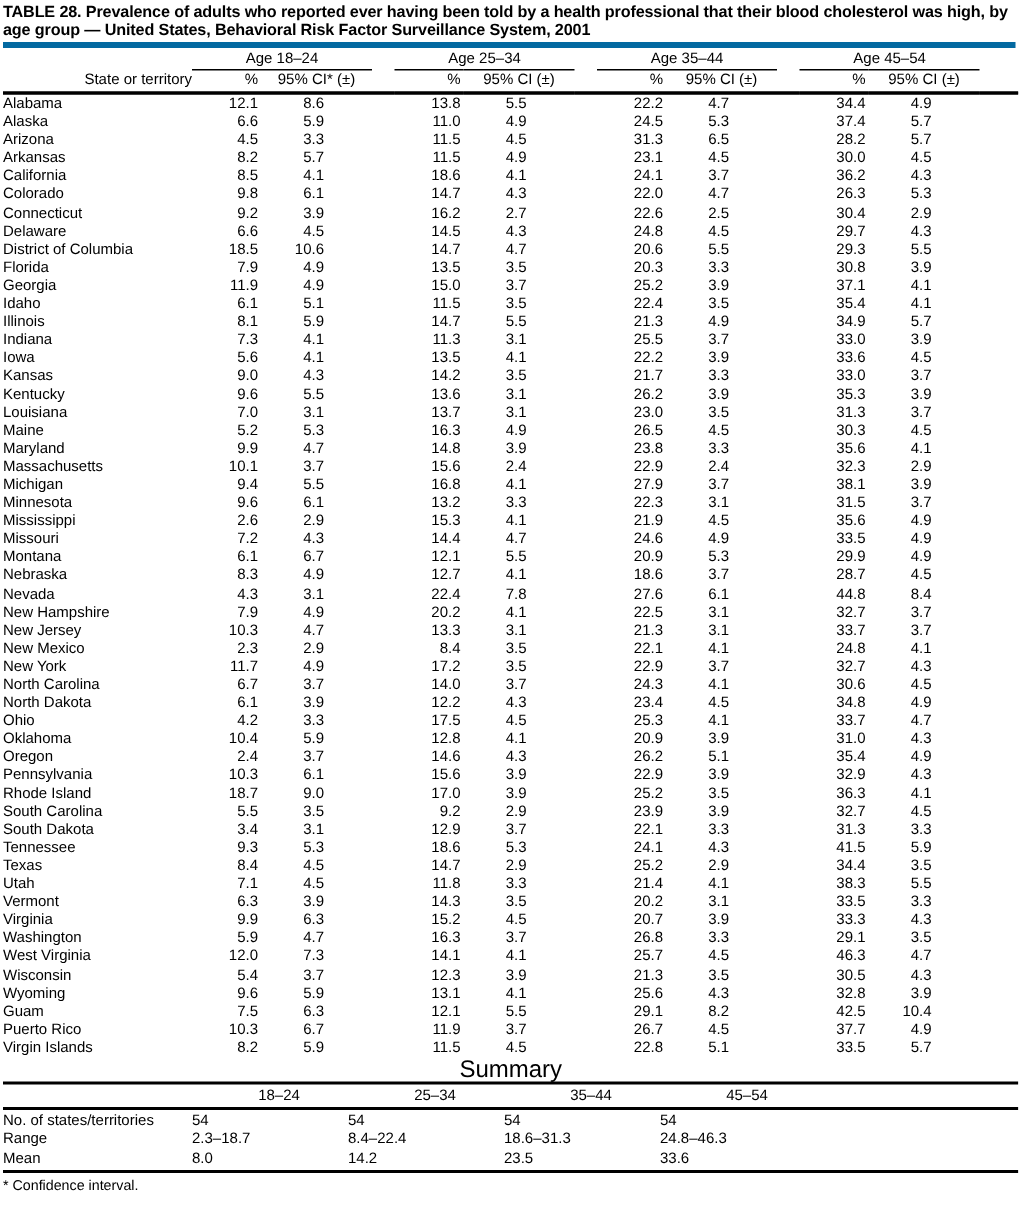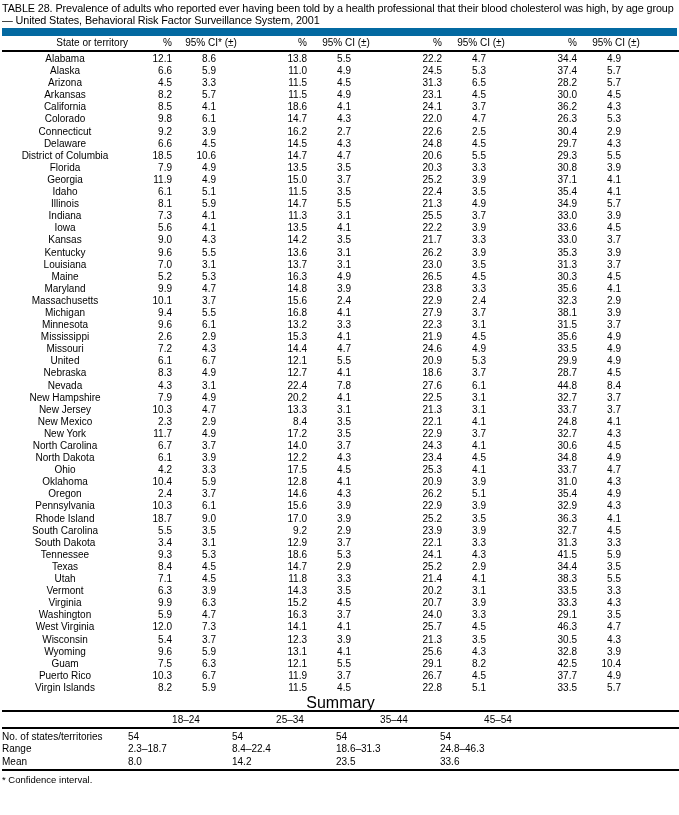--- a/index.html
+++ b/index.html
@@ -13,43 +13,43 @@
     width: 679px;
     height: 815px;
     box-sizing: border-box;
     padding: 2px 0 0 2px;
     overflow: hidden;
     background: #fff;
   }
   .title {
     width: 675px;
     font-size: 10.8px;
-    font-weight: normal;
+    font-weight: bold;
     line-height: 12px;
     letter-spacing: -0.1px;
-    border-bottom: 8px solid #0369a1;
+    border-bottom: 4px solid #0369a1;
     padding-bottom: 2px;
   }
   table { border-collapse: collapse; table-layout: fixed; width: 677px; }
   th, td { margin: 0; padding: 0; font-size: 10px; font-weight: normal; overflow: hidden; }
 
   
   .main col.c-state { width: 126px; }
   .main col.c-pct   { width: 46px; }
   .main col.c-ci    { width: 74px; }
   .main col.c-gap   { width: 15px; }
   .main col.c-gap-last { width: 26px; }
   .main thead .age-row th { line-height: 13px; padding-top: 1px; }
   .main .age-h { border-bottom: 1px solid #000; text-align: center; white-space: nowrap; }
   .main thead .sub-row th { line-height: 14px; border-bottom: 2.5px solid #000; }
   .main .state-h { text-align: right; }
   .main .pct-h { text-align: right; padding-right: 2px; }
   .main .ci-h { text-align: center; white-space: nowrap; }
   .main tbody td { line-height: 12.1px; height: 12.1px; white-space: nowrap; }
-  .main td.state { text-align: center; }
+  .main td.state { text-align: left; }
   .main td.pct { text-align: right; padding-right: 2px; }
   .main td.ci  { text-align: right; padding-right: 32px; }
   .main tbody tr:first-child td { padding-top: 1px; }
 
   
   .summary-heading {
     width: 677px;
     text-align: center;
     font-size: 16px;
     line-height: 13px;
@@ -95,20 +95,31 @@
         <col class="c-ci">
         <col class="c-gap">
       <col class="c-pct">
         <col class="c-ci">
         <col class="c-gap">
       <col class="c-pct">
         <col class="c-ci">
         <col class="c-gap-last">
     </colgroup>
     <thead>
+      <tr class="age-row">
+        <th class="state-h"></th>
+        <th colspan="2" class="age-h">Age 18–24</th>
+        <th></th>
+        <th colspan="2" class="age-h">Age 25–34</th>
+        <th></th>
+        <th colspan="2" class="age-h">Age 35–44</th>
+        <th></th>
+        <th colspan="2" class="age-h">Age 45–54</th>
+        <th></th>
+      </tr>
       <tr class="sub-row">
         <th class="state-h">State or territory</th>
         <th class="pct-h">%</th>
         <th class="ci-h">95% CI* (±)</th>
         <th></th>
         <th class="pct-h">%</th>
         <th class="ci-h">95% CI (±)</th>
         <th></th>
         <th class="pct-h">%</th>
         <th class="ci-h">95% CI (±)</th>
@@ -488,21 +499,21 @@
           <td class="ci">4.7</td>
           <td class="gap"></td>
           <td class="pct">24.6</td>
           <td class="ci">4.9</td>
           <td class="gap"></td>
           <td class="pct">33.5</td>
           <td class="ci">4.9</td>
           <td class="gap"></td>
         </tr>
         <tr>
-          <td class="state">United</td>
+          <td class="state">Montana</td>
           <td class="pct">6.1</td>
           <td class="ci">6.7</td>
           <td class="gap"></td>
           <td class="pct">12.1</td>
           <td class="ci">5.5</td>
           <td class="gap"></td>
           <td class="pct">20.9</td>
           <td class="ci">5.3</td>
           <td class="gap"></td>
           <td class="pct">29.9</td>
@@ -810,21 +821,21 @@
           <td class="gap"></td>
         </tr>
         <tr>
           <td class="state">Washington</td>
           <td class="pct">5.9</td>
           <td class="ci">4.7</td>
           <td class="gap"></td>
           <td class="pct">16.3</td>
           <td class="ci">3.7</td>
           <td class="gap"></td>
-          <td class="pct">24.0</td>
+          <td class="pct">26.8</td>
           <td class="ci">3.3</td>
           <td class="gap"></td>
           <td class="pct">29.1</td>
           <td class="ci">3.5</td>
           <td class="gap"></td>
         </tr>
         <tr>
           <td class="state">West Virginia</td>
           <td class="pct">12.0</td>
           <td class="ci">7.3</td>

